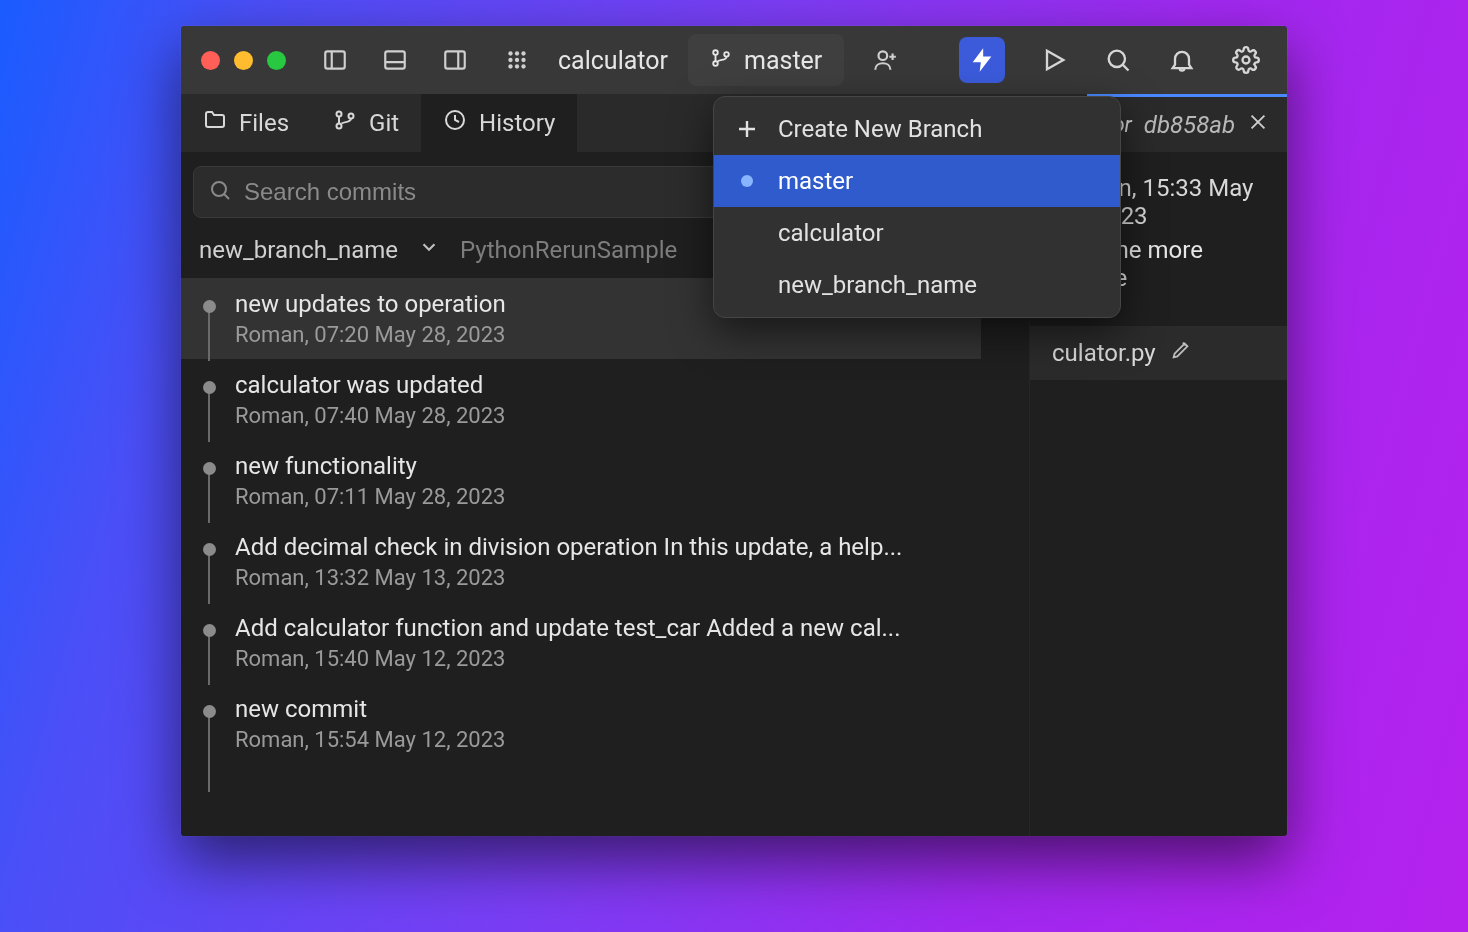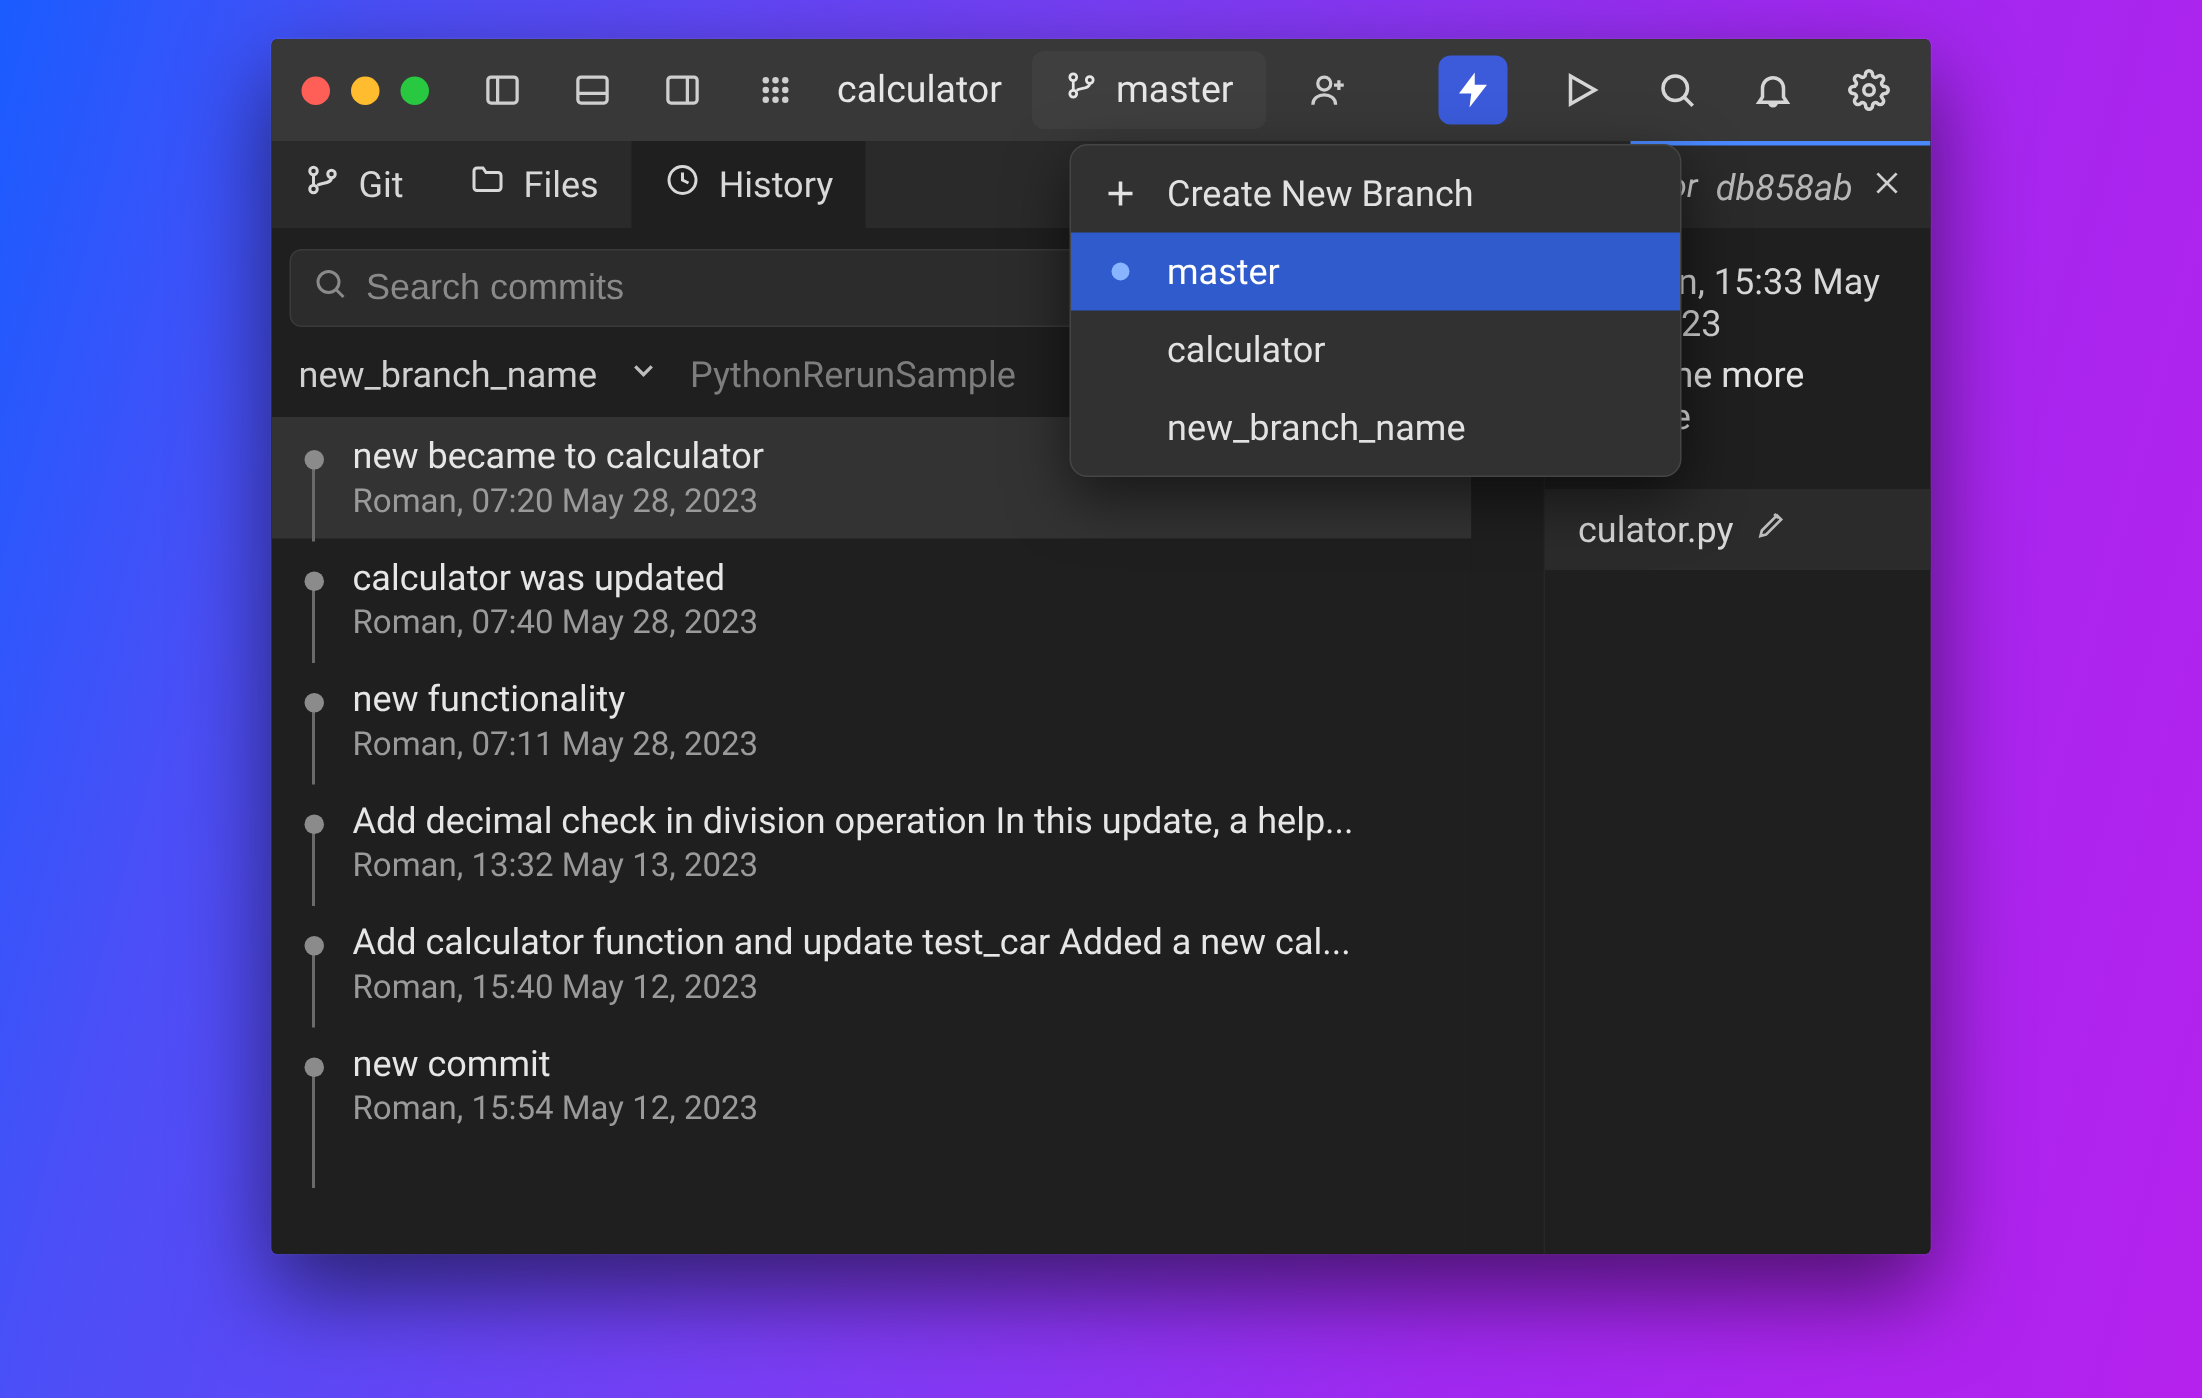--- a/index.html
+++ b/index.html
@@ -291,33 +291,33 @@
             <circle cx="12" cy="12" r="3"></circle>
             <path d="M19.4 15a1.7 1.7 0 00.34 1.87l.06.06a2 2 0 11-2.83 2.83l-.06-.06a1.7 1.7 0 00-1.87-.34 1.7 1.7 0 00-1 1.56V21a2 2 0 11-4 0v-.09a1.7 1.7 0 00-1-1.56 1.7 1.7 0 00-1.87.34l-.06.06a2 2 0 11-2.83-2.83l.06-.06a1.7 1.7 0 00.34-1.87 1.7 1.7 0 00-1.56-1H3a2 2 0 110-4h.09a1.7 1.7 0 001.56-1 1.7 1.7 0 00-.34-1.87l-.06-.06a2 2 0 112.83-2.83l.06.06a1.7 1.7 0 001.87.34H9a1.7 1.7 0 001-1.56V3a2 2 0 114 0v.09a1.7 1.7 0 001 1.56 1.7 1.7 0 001.87-.34l.06-.06a2 2 0 112.83 2.83l-.06.06a1.7 1.7 0 00-.34 1.87V9a1.7 1.7 0 001.56 1H21a2 2 0 110 4h-.09a1.7 1.7 0 00-1.56 1z"></path>
           </svg>
       </div>
     </div>
   </div>
 
   <div class="subtabs">
     <div class="subtab">
       <span><svg viewBox="0 0 24 24" fill="none" stroke="currentColor" stroke-width="2">
+            <path d="M3 6a2 2 0 012-2h4l2 3h8a2 2 0 012 2v8a2 2 0 01-2 2H5a2 2 0 01-2-2z"></path>
+          </svg></span>
+      <span>Files</span>
+    </div>
+    <div class="subtab">
+      <span><svg viewBox="0 0 24 24" fill="none" stroke="currentColor" stroke-width="2">
             <circle cx="6" cy="6" r="2.5"></circle>
             <circle cx="6" cy="18" r="2.5"></circle>
             <circle cx="18" cy="8" r="2.5"></circle>
             <path d="M6 8.5v7"></path>
             <path d="M18 10.5c0 4-6 3-9.5 5"></path>
           </svg></span>
       <span>Git</span>
-    </div>
-    <div class="subtab">
-      <span><svg viewBox="0 0 24 24" fill="none" stroke="currentColor" stroke-width="2">
-            <path d="M3 6a2 2 0 012-2h4l2 3h8a2 2 0 012 2v8a2 2 0 01-2 2H5a2 2 0 01-2-2z"></path>
-          </svg></span>
-      <span>Files</span>
     </div>
     <div class="subtab active">
       <span><svg viewBox="0 0 24 24" fill="none" stroke="currentColor" stroke-width="2">
             <circle cx="12" cy="12" r="9"></circle>
             <path d="M12 7v5l4 2"></path>
           </svg></span>
       <span>History</span>
     </div>
   </div>
 
@@ -351,21 +351,21 @@
         <span class="secondary">PythonRerunSample</span>
       </div>
 
       <div class="commitlist" id="commitlist">
           <div class="commit selected">
             <div class="graph">
               <div class="node"></div>
               <div class="line"></div>
             </div>
             <div class="cbody">
-              <div class="c-title">new became to calculator</div>
+              <div class="c-title">new updates to operation</div>
               <div class="c-meta">Roman, 07:20 May 28, 2023</div>
             </div>
           </div>
           <div class="commit">
             <div class="graph">
               <div class="node"></div>
               <div class="line"></div>
             </div>
             <div class="cbody">
               <div class="c-title">calculator was updated</div>

